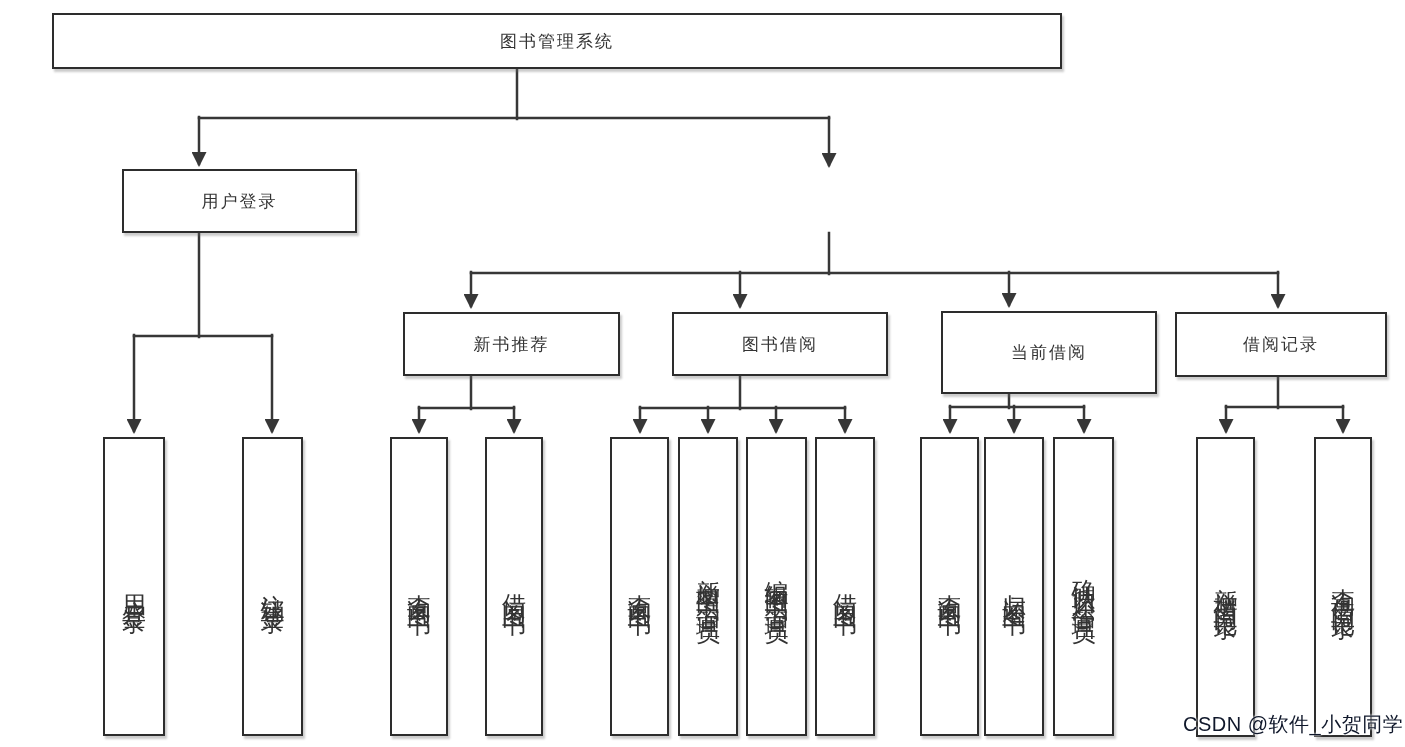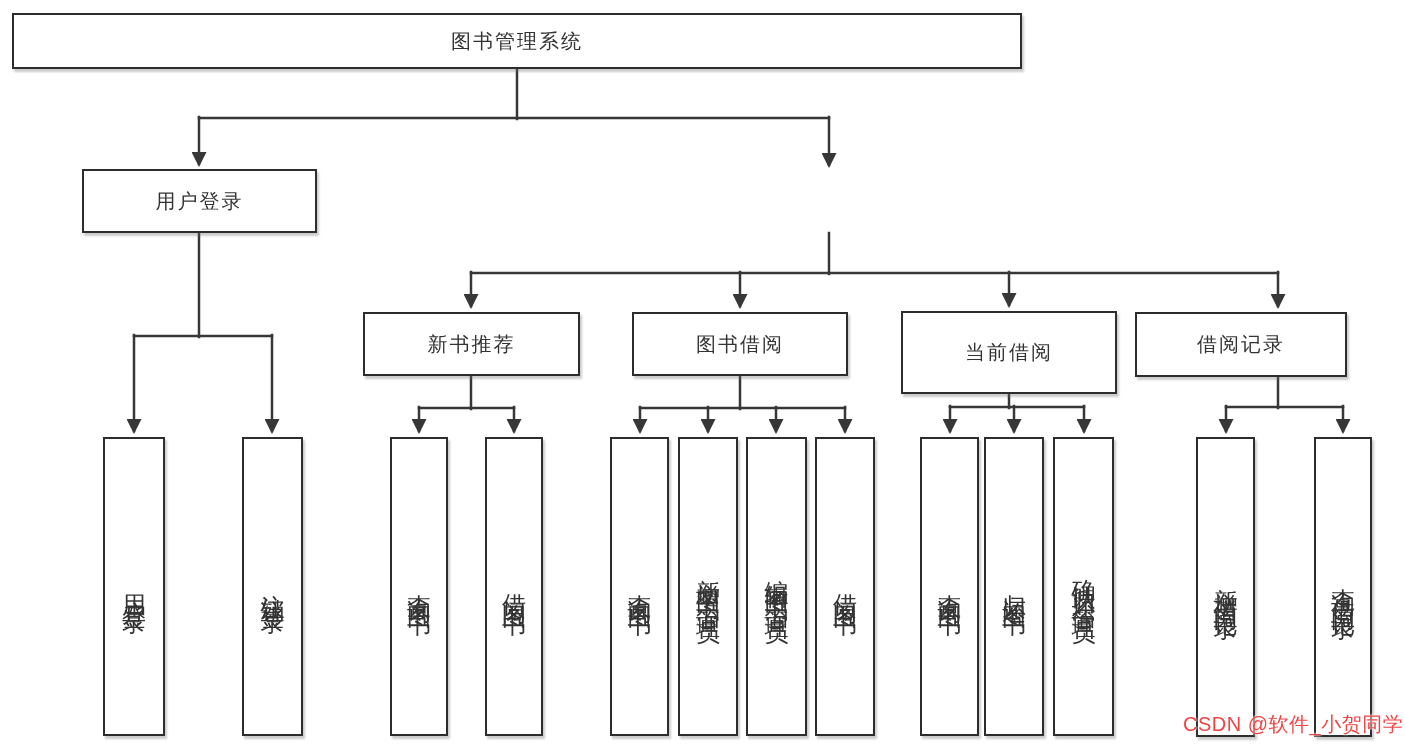--- a/index.html
+++ b/index.html
@@ -13,36 +13,36 @@
   #connectors{position:absolute;left:0;top:0;width:1405px;height:747px;}
   .node{
     position:absolute;
     background:#ffffff;
     border:2.5px solid #2d2d2d;
     box-sizing:border-box;
     display:flex;align-items:center;justify-content:center;
     color:#333333;
     box-shadow:2px 3px 2px rgba(110,110,110,0.35);
   }
-  .hbox{font-size:20px;letter-spacing:2px;white-space:nowrap;}
+  .hbox{font-size:17px;letter-spacing:2px;white-space:nowrap;margin-left:40px;}
   .vbox .vtext{
     writing-mode:vertical-rl;
     text-orientation:mixed;
     font-size:24px;
     letter-spacing:6px;
     line-height:1;
     white-space:nowrap;
   }
   .watermark{
     position:absolute;
     left:1183px;top:711px;
     width:217px;
     font-size:20px;
     letter-spacing:0.5px;
-    color:#ef4444;
+    color:#0f172a;
     text-shadow:0 0 2px #ffffff,0 0 3px #ffffff;
     white-space:nowrap;
     text-align:right;
   }
 </style>
 </head>
 <body>
 
 <div id="canvas">
 

